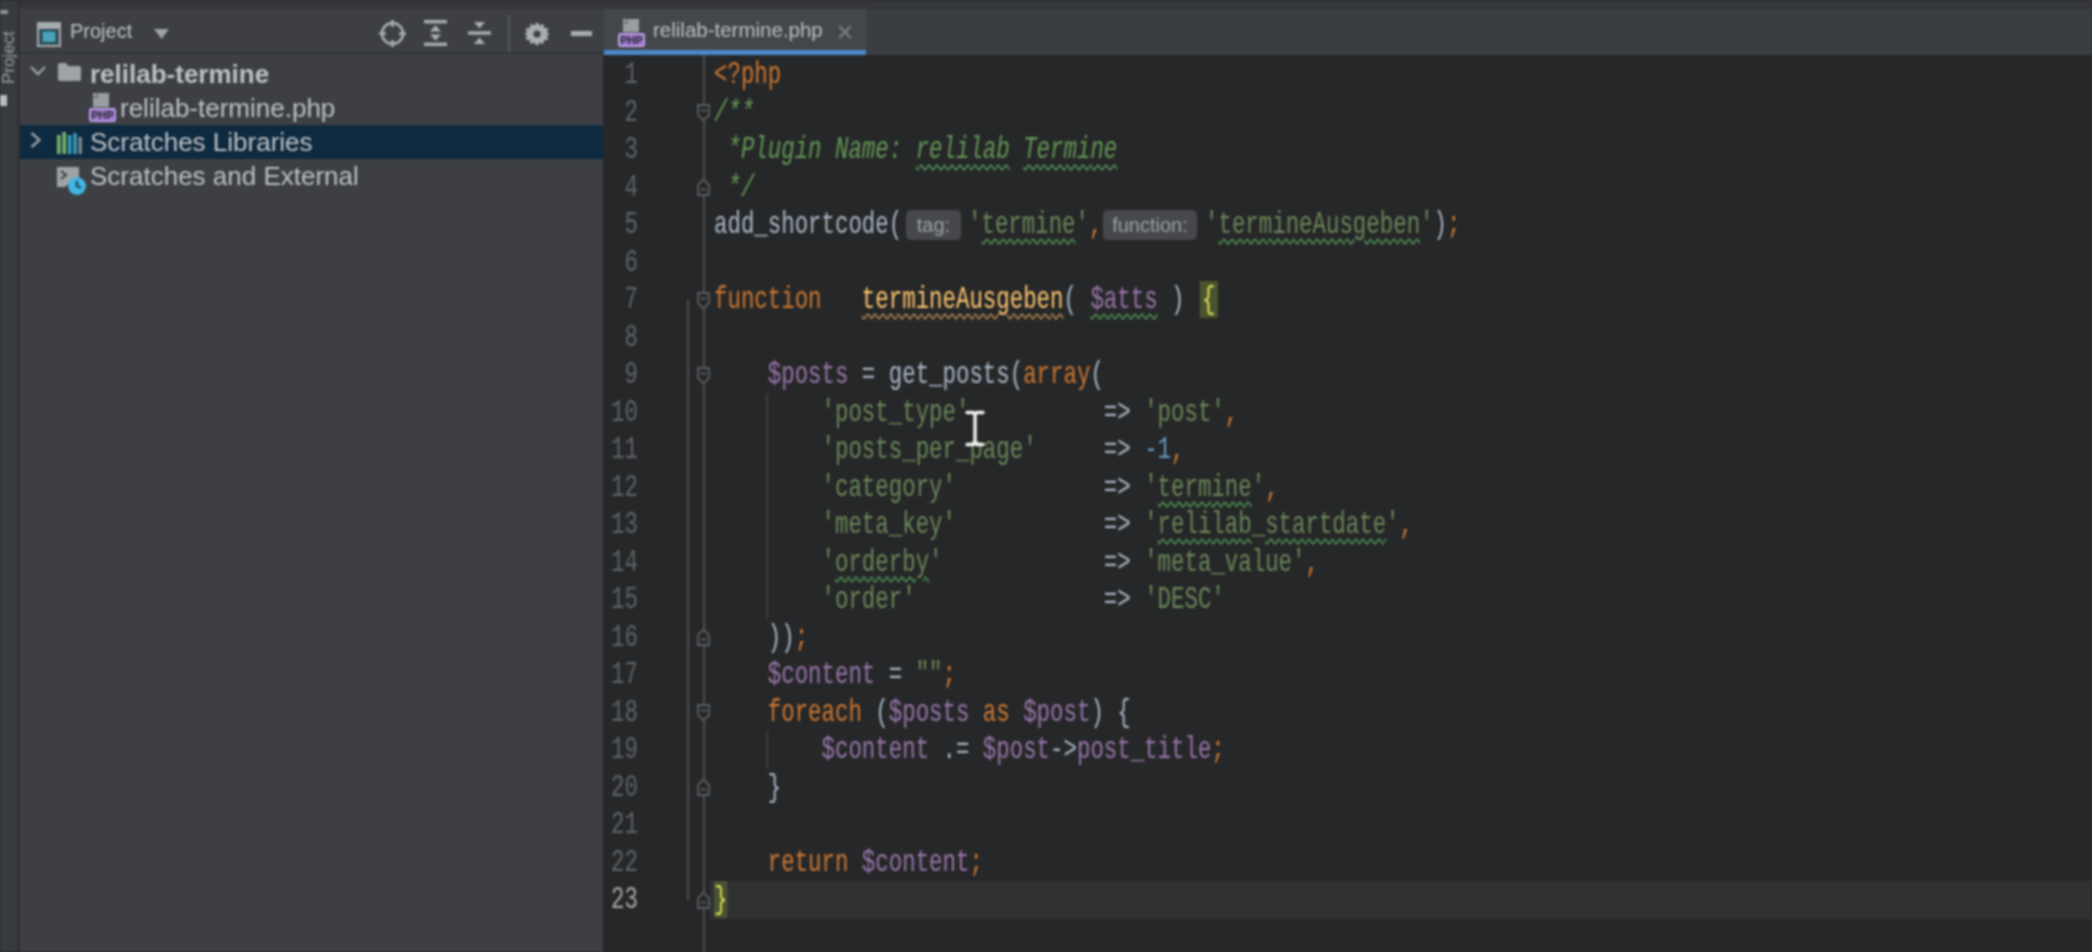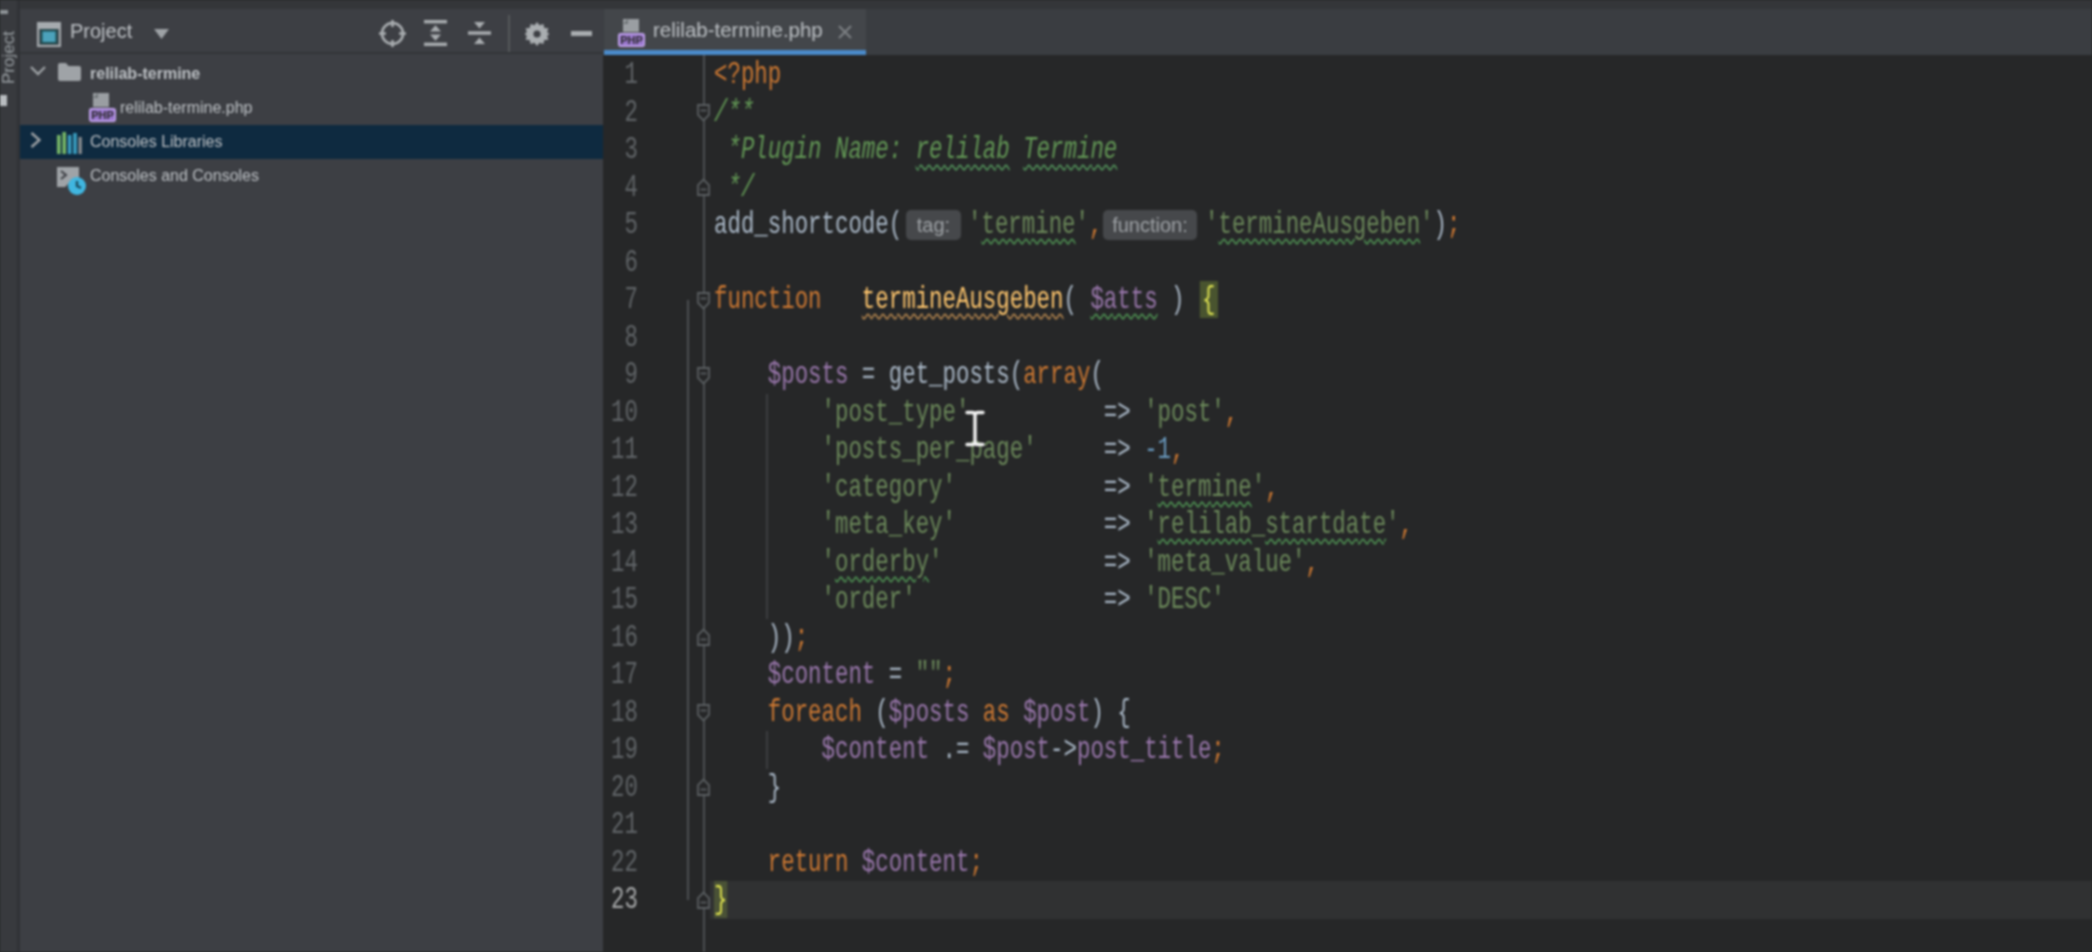--- a/index.html
+++ b/index.html
@@ -25,21 +25,21 @@
   .c { color:#629755; font-style:italic; } 
   .v { color:#9876aa; }            
   .n { color:#6897bb; }            
   .f { color:#ffc66d; }
   .w { text-decoration:underline wavy #4e9152; text-decoration-thickness:2px; text-underline-offset:5px; }
   .wg { text-decoration:underline wavy #52935a; text-decoration-thickness:2px; text-underline-offset:6px; }
   .wy { text-decoration:underline wavy #b3854e; text-decoration-thickness:2px; text-underline-offset:5px; }
   .chip { position:absolute; background:#46484b; border-radius:5px; color:#9ea2a6;
           font-family:"Liberation Sans", sans-serif; font-size:20px; line-height:30px;
           height:30px; text-align:center; }
-  .ui { color:#bdc1c5; font-size:16px;text-align:right; }
+  .ui { color:#bdc1c5; font-size:26px;text-align:right; }
   .brace  { background:#49542f; color:#dce051; padding:0 3px; margin:0 -3px 0 3px; }
   .brace2 { background:#4a5236; color:#dee14e; }
 </style>
 </head>
 <body>
 
 <div class="abs" style="left:0;top:0;width:2092px;height:9px;background:#343639;"></div>
 
 <div class="abs" style="left:0;top:0;width:20px;height:952px;background:#383a3e;border-right:3px solid #303236;">
   <div class="abs" style="left:0;top:10px;width:8px;height:4px;background:#8e9497;"></div>
@@ -107,29 +107,29 @@
   <svg class="abs" style="left:10px;top:123px;" width="11" height="16" viewBox="0 0 11 16">
       <path d="M1.5 1 L9.5 8 L1.5 15" fill="none" stroke="#9da1a4" stroke-width="2.4"></path>
     </svg>
   <svg class="abs" style="left:37px;top:123px;" width="26" height="22" viewBox="0 0 26 22">
     <rect x="0" y="3" width="3.6" height="19" fill="#77b767"></rect>
     <rect x="5.4" y="0" width="3.6" height="22" fill="#77b767"></rect>
     <rect x="10.8" y="3" width="3.6" height="19" fill="#3a9dbf"></rect>
     <rect x="16.2" y="1" width="3.6" height="21" fill="#3a9dbf"></rect>
     <rect x="21.6" y="5" width="3.2" height="17" fill="#8a8d90"></rect>
   </svg>
-  <div class="abs ui" style="left:70px;top:116px;height:34px;line-height:34px;">Consoles Libraries</div>
+  <div class="abs ui" style="left:70px;top:116px;height:34px;line-height:34px;">Scratches Libraries</div>
 
   <svg class="abs" style="left:37px;top:156px;" width="30" height="30" viewBox="0 0 30 30">
     <path fill="#9fa3a7" d="M0 2 L22 2 L22 16 L14 16 L8 22 L0 22 Z"></path>
     <path d="M4 6 L9 10 L4 14" fill="none" stroke="#3d3f44" stroke-width="2"></path>
     <circle cx="20" cy="21" r="9" fill="#40b6e0"></circle>
     <path d="M20 16 V21 L24 23" fill="none" stroke="#1a4a5e" stroke-width="2.4"></path>
   </svg>
-  <div class="abs ui" style="left:70px;top:150px;height:34px;line-height:34px;">Consoles and Consoles</div>
+  <div class="abs ui" style="left:70px;top:150px;height:34px;line-height:34px;">Scratches and External</div>
 </div>
 
 <div class="abs" style="left:603px;top:9px;width:1489px;height:46px;background:#3a3d41;"></div>
 <div class="abs" style="left:604px;top:9px;width:262px;height:41px;background:#43464a;"></div>
 <div class="abs" style="left:604px;top:50px;width:262px;height:6px;background:#4a8ac9;"></div>
 <svg class="abs" style="left:618px;top:19px;" width="28" height="30" viewBox="0 0 28 30">
   <path fill="#9a9ea2" d="M5 0 L21 0 L21 13 L5 13 L5 5 Z"></path>
   <path fill="#6f7477" d="M5 5 L10 5 L10 0 Z"></path>
   <rect x="0.7" y="14.7" width="25.6" height="12.6" rx="2" fill="#9b78cf" stroke="#c5a8ef" stroke-width="1.4"></rect>
   <text x="13.5" y="25" font-family="Liberation Sans" font-size="11" font-weight="bold" fill="#2b2b2b" text-anchor="middle">PHP</text>

